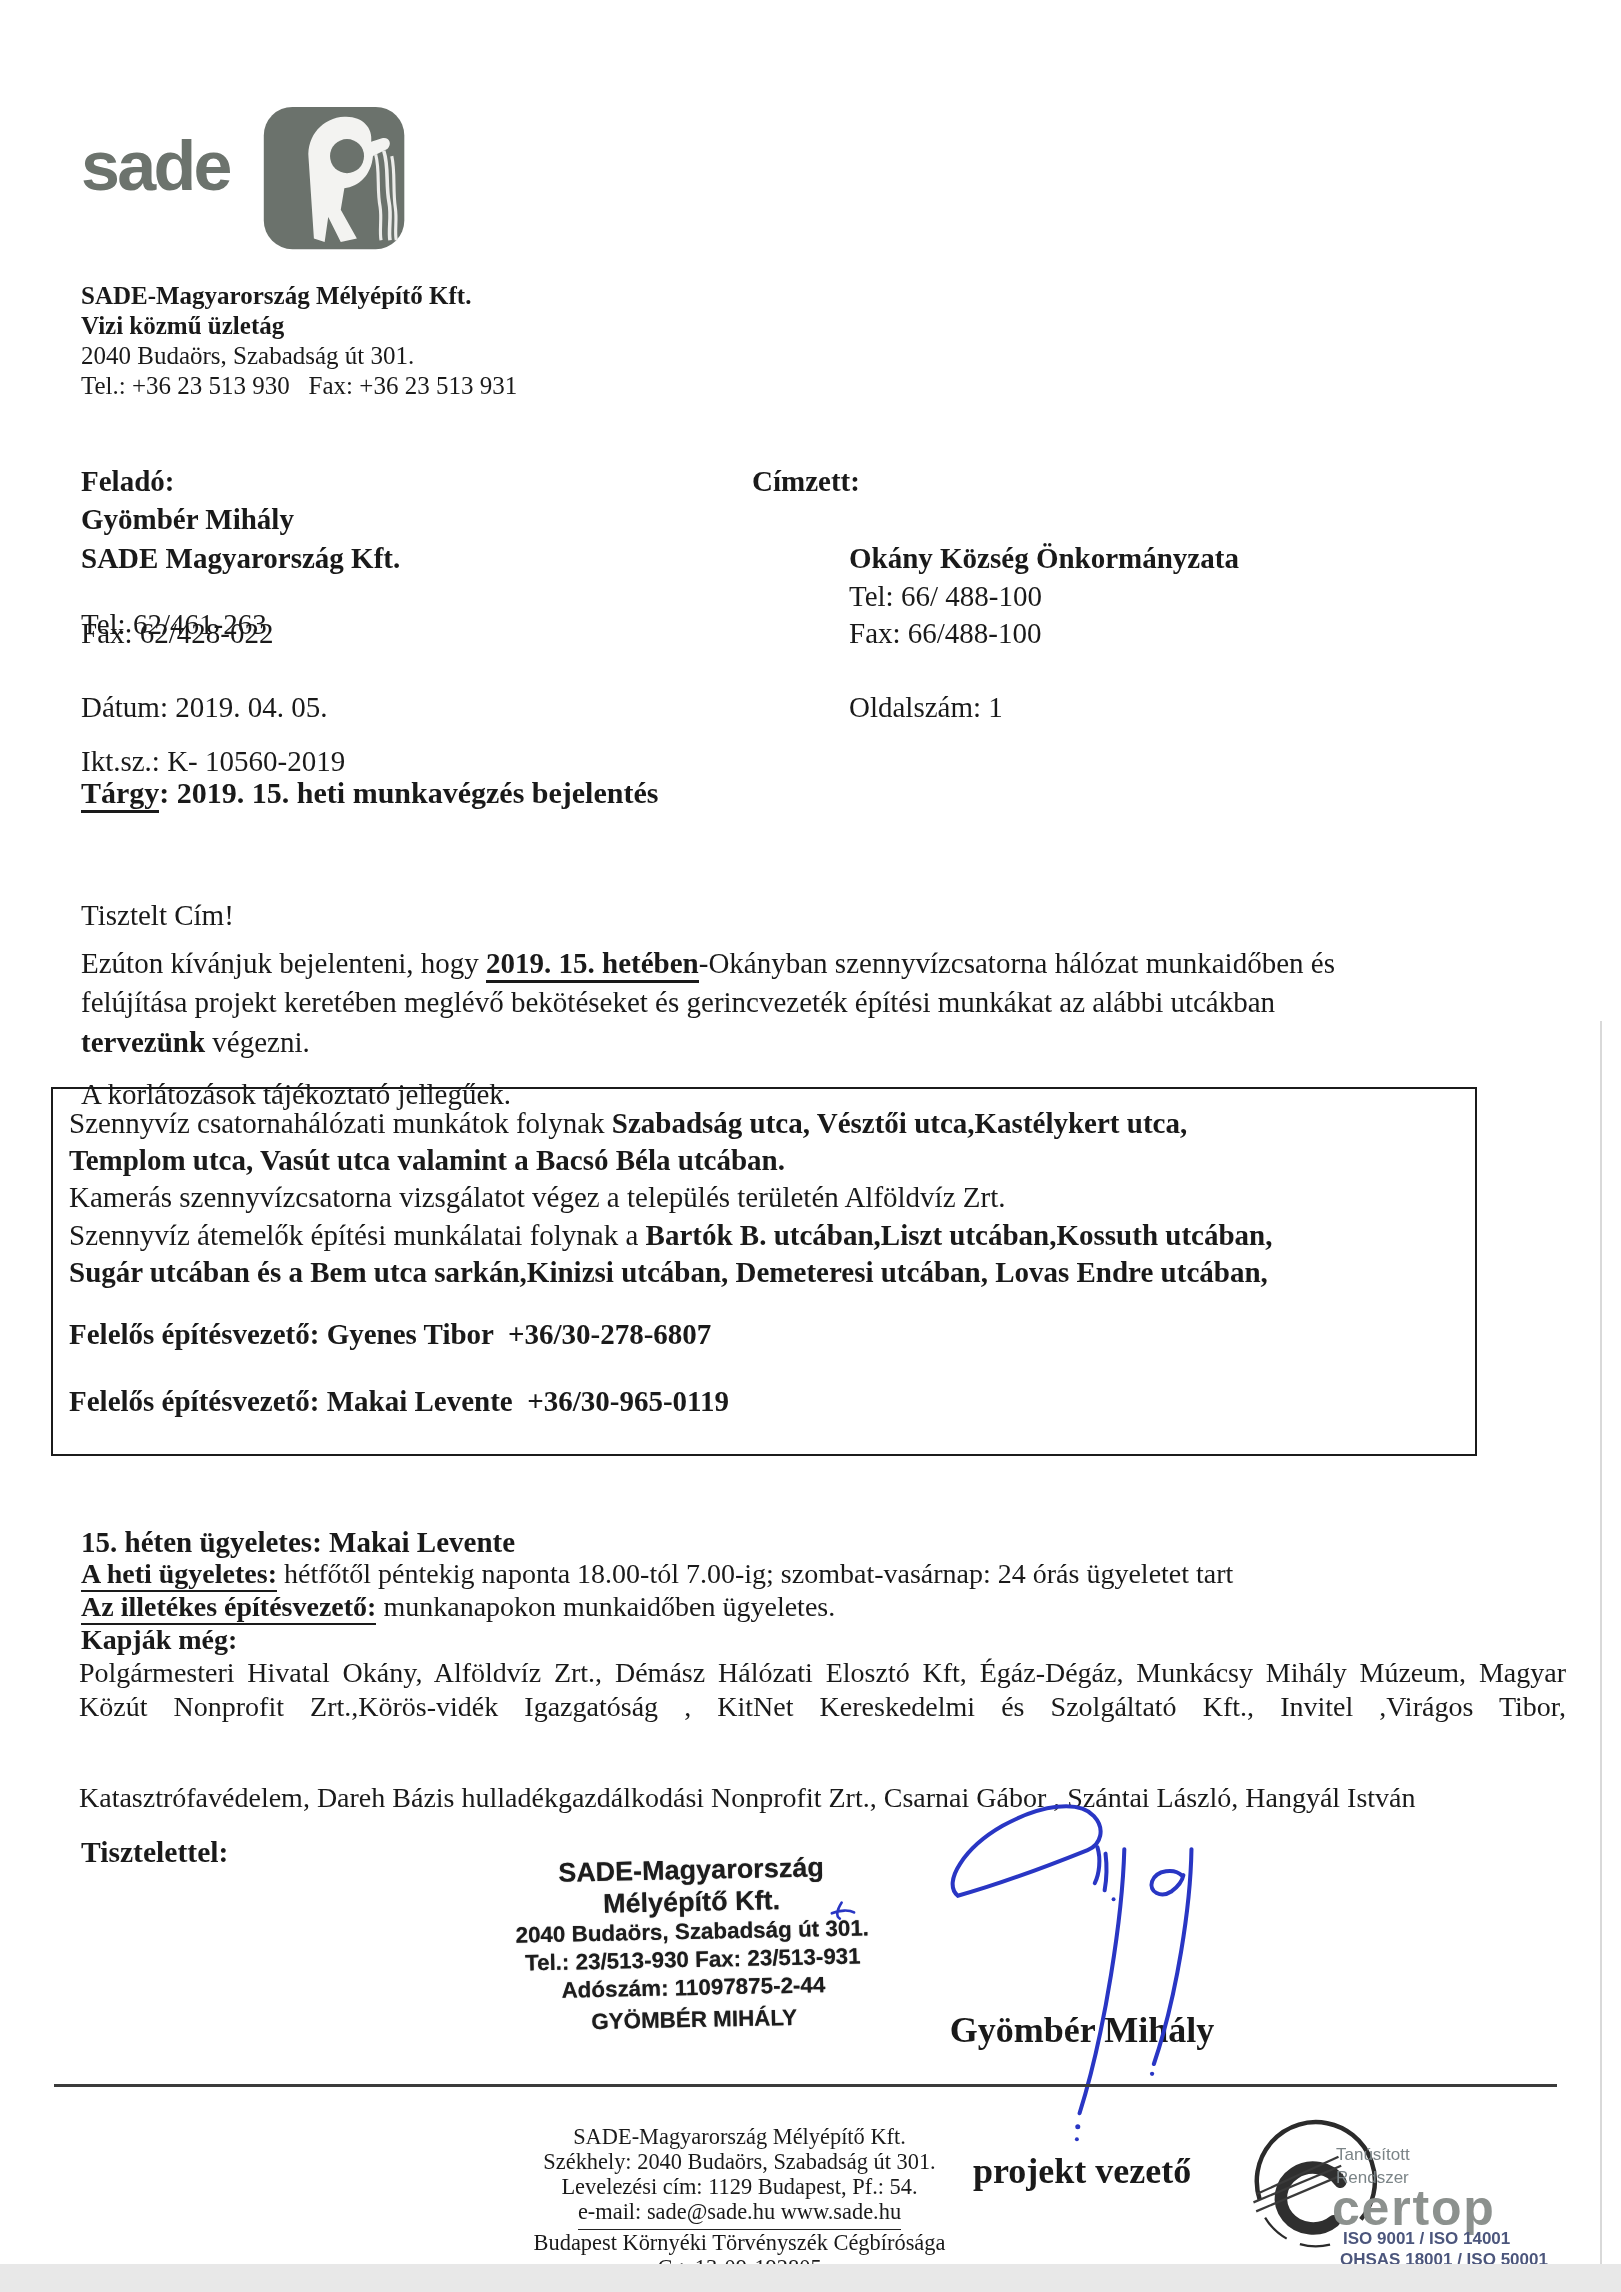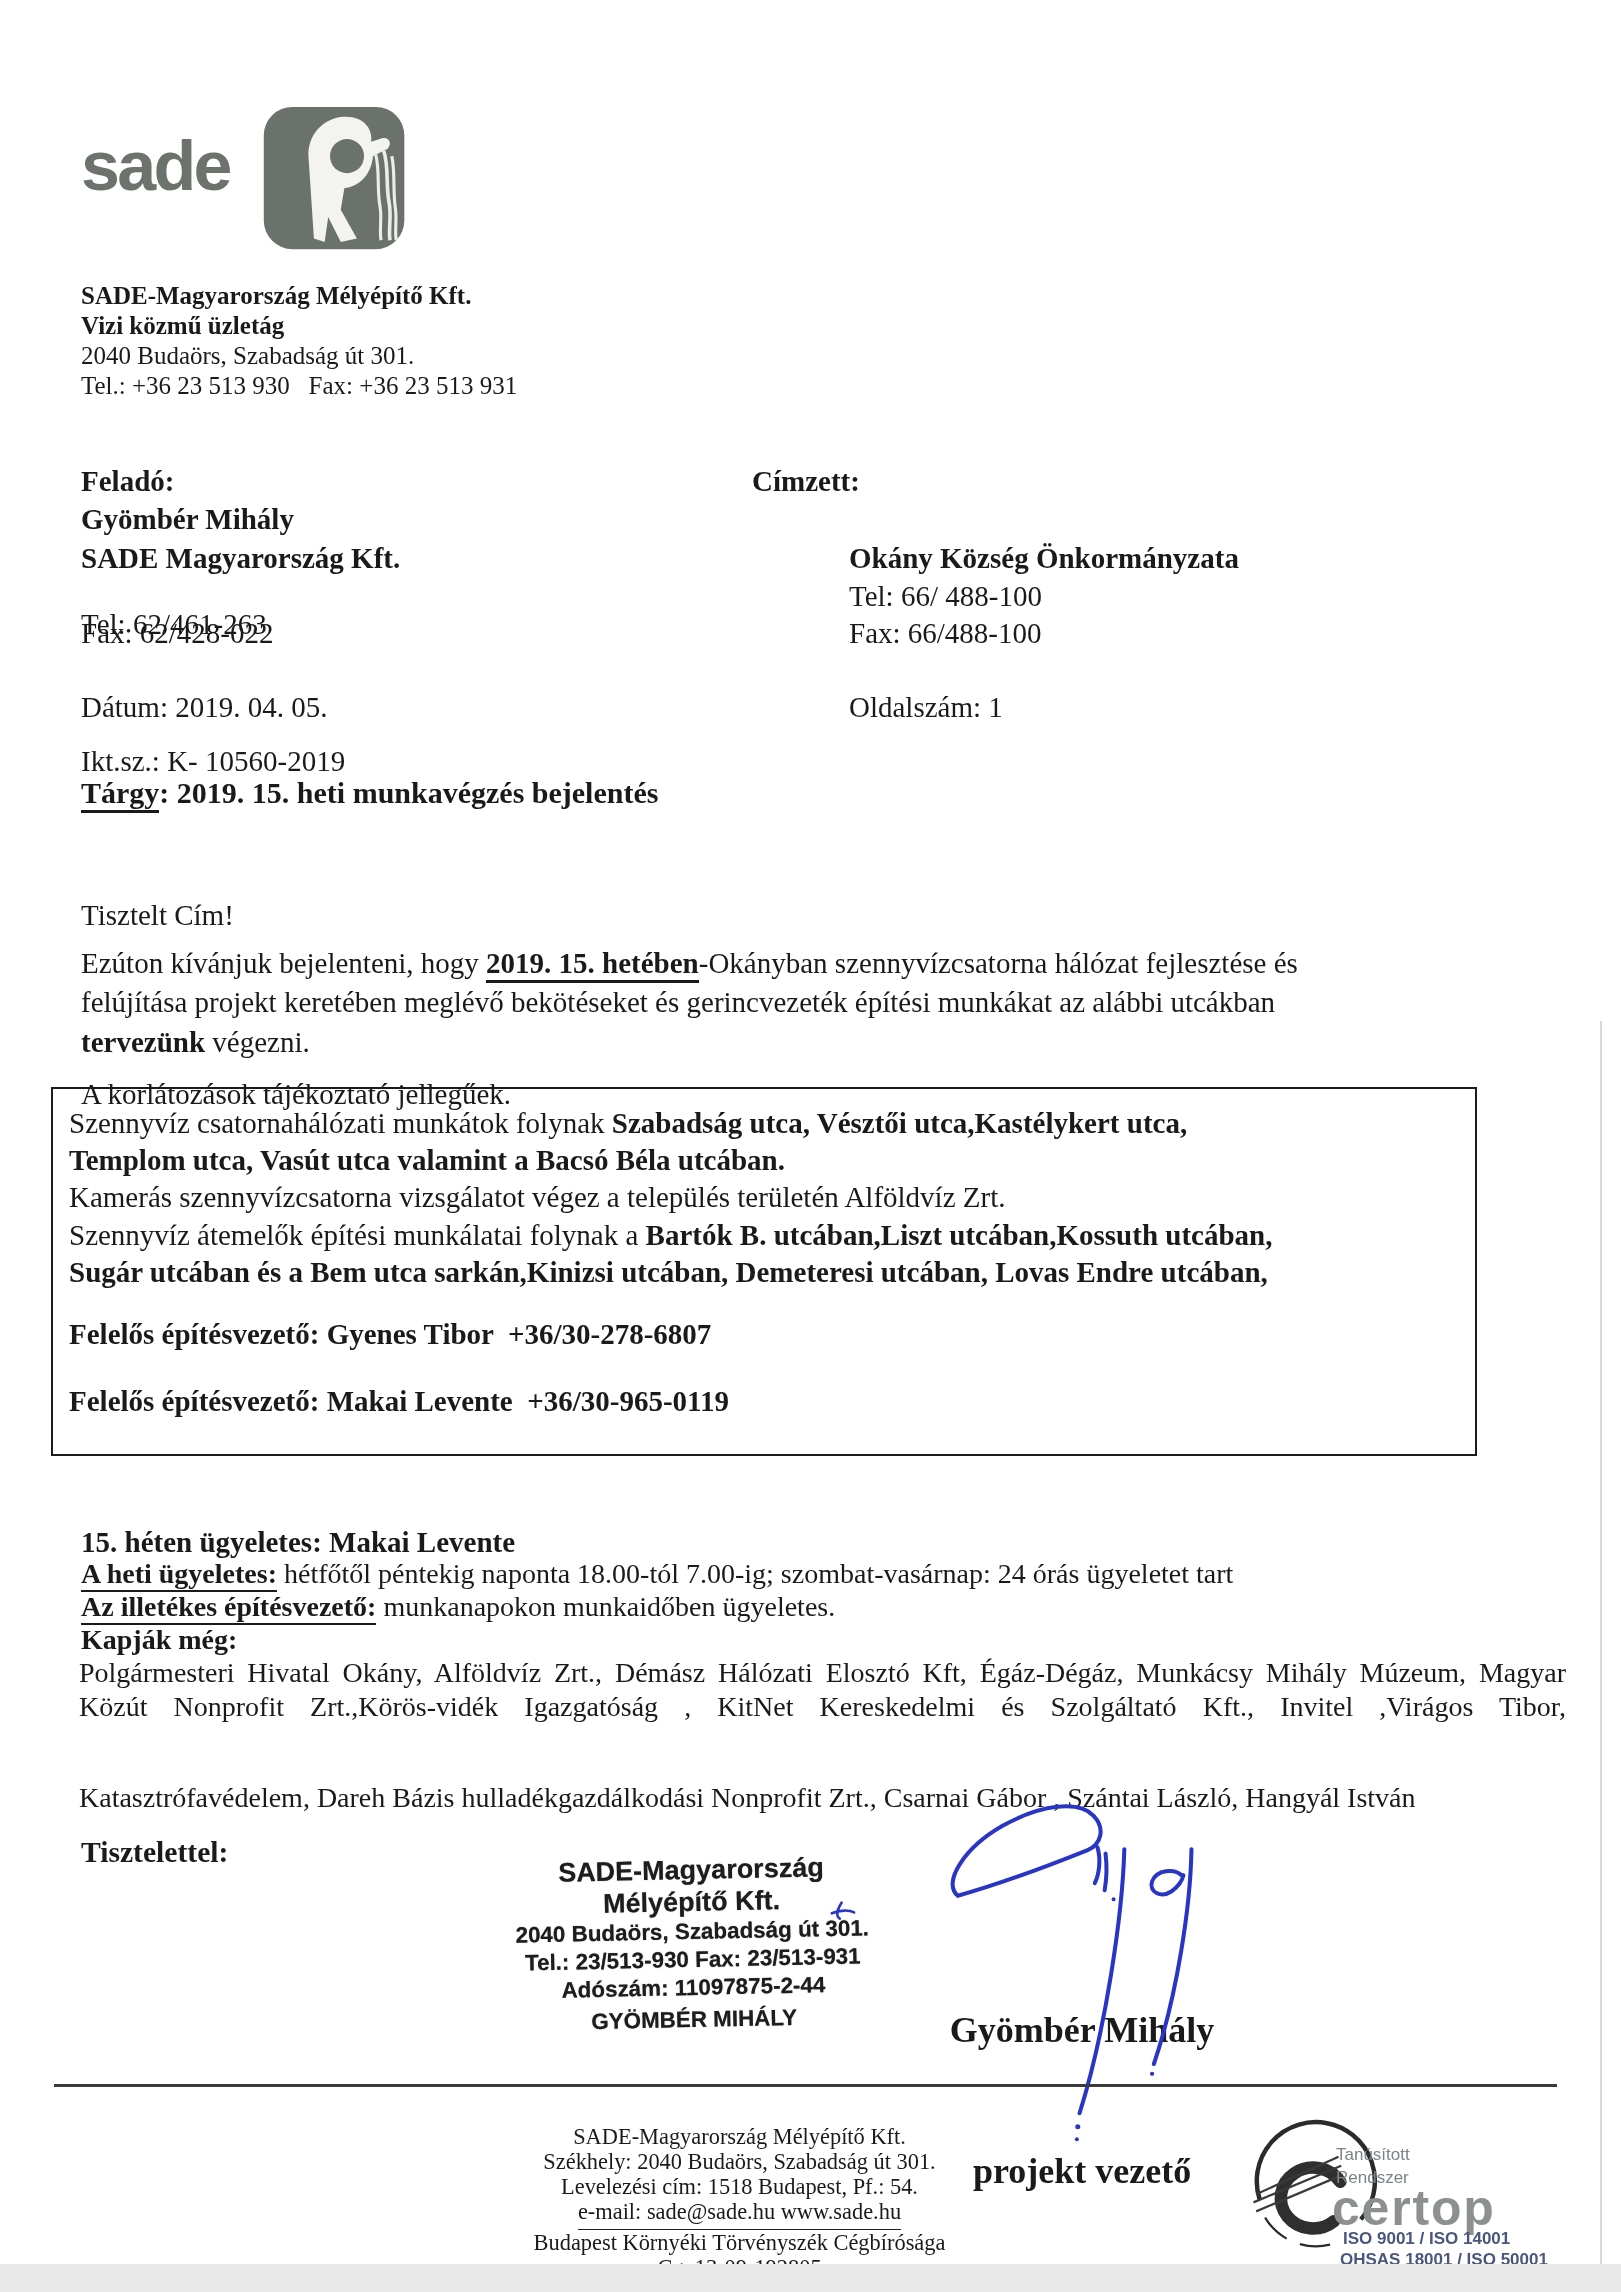--- a/index.html
+++ b/index.html
@@ -74,21 +74,21 @@
   <div class="abs t b" style="left:752px;top:421px">Címzett:</div>
   <div class="abs t b" style="left:849px;top:498px">Okány Község Önkormányzata</div>
   <div class="abs t" style="left:849px;top:536px">Tel: 66/ 488-100</div>
   <div class="abs t" style="left:849px;top:573px">Fax: 66/488-100</div>
   <div class="abs t" style="left:849px;top:647px">Oldalszám: 1</div>
 
   <div class="abs subject" style="left:81px;top:776px"><span class="u4">Tárgy</span><span>: 2019. 15. heti munkavégzés bejelentés</span></div>
 
   <div class="abs t" style="left:81px;top:855px">Tisztelt Cím!</div>
 
-  <div class="abs t" style="left:81px;top:903px"><span>Ezúton kívánjuk bejelenteni, hogy </span><span class="b u4">2019. 15. hetében</span><span>-Okányban szennyvízcsatorna hálózat fejlesztése és</span></div>
+  <div class="abs t" style="left:81px;top:903px"><span>Ezúton kívánjuk bejelenteni, hogy </span><span class="b u4">2019. 15. hetében</span><span>-Okányban szennyvízcsatorna hálózat munkaidőben és</span></div>
   <div class="abs t" style="left:81px;top:942px">felújítása projekt keretében meglévő bekötéseket és gerincvezeték építési munkákat az alábbi utcákban</div>
   <div class="abs t" style="left:81px;top:982px"><span class="b">tervezünk</span><span> végezni.</span></div>
 
   <div class="abs t" style="left:81px;top:1034px">A korlátozások tájékoztató jellegűek.</div>
 
   <div class="notice-box">
     <div class="boxline" style="top:18px"><span>Szennyvíz csatornahálózati munkátok folynak </span><span class="b">Szabadság utca, Vésztői utca,Kastélykert utca,</span></div>
     <div class="boxline b" style="top:55px">Templom utca, Vasút utca valamint a Bacsó Béla utcában.</div>
     <div class="boxline" style="top:92px">Kamerás szennyvízcsatorna vizsgálatot végez a település területén Alföldvíz Zrt.</div>
     <div class="boxline" style="top:130px"><span>Szennyvíz átemelők építési munkálatai folynak a </span><span class="b">Bartók B. utcában,Liszt utcában,Kossuth utcában,</span></div>
@@ -141,21 +141,21 @@
       <circle cx="257" cy="308" r="2.4"></circle>
       <circle cx="214" cy="113" r="2.2"></circle>
     </g>
   </svg>
 
   <div class="abs rule"></div>
 
   <div class="abs footer">
     <div>SADE-Magyarország Mélyépítő Kft.</div>
     <div>Székhely: 2040 Budaörs, Szabadság út 301.</div>
-    <div>Levelezési cím: 1518 Budapest, Pf.: 54.</div>
+    <div>Levelezési cím: 1129 Budapest, Pf.: 54.</div>
     <div><span class="fu">e-mail: sade@sade.hu   www.sade.hu</span></div>
     <div>Budapest Környéki Törvényszék Cégbírósága</div>
     <div>Cg. 13-09-192805</div>
   </div>
 
   <svg class="abs" style="left:1249px;top:2112px" width="358" height="179" viewBox="0 0 400 200">
     <path d="M 12 98 A 66 66 0 1 1 125 120" fill="none" stroke="#2b2b2b" stroke-width="5"></path>
     <path d="M 18 118 A 66 66 0 0 0 100 145" fill="none" stroke="#2b2b2b" stroke-width="2.5" stroke-dasharray="34 16"></path>
     <path d="M 95 122 A 36 34 0 1 1 102 78" fill="none" stroke="#2f2f2f" stroke-width="14" stroke-linecap="round"></path>
     <g stroke="#3a3a3a" stroke-width="2.5" fill="none">

